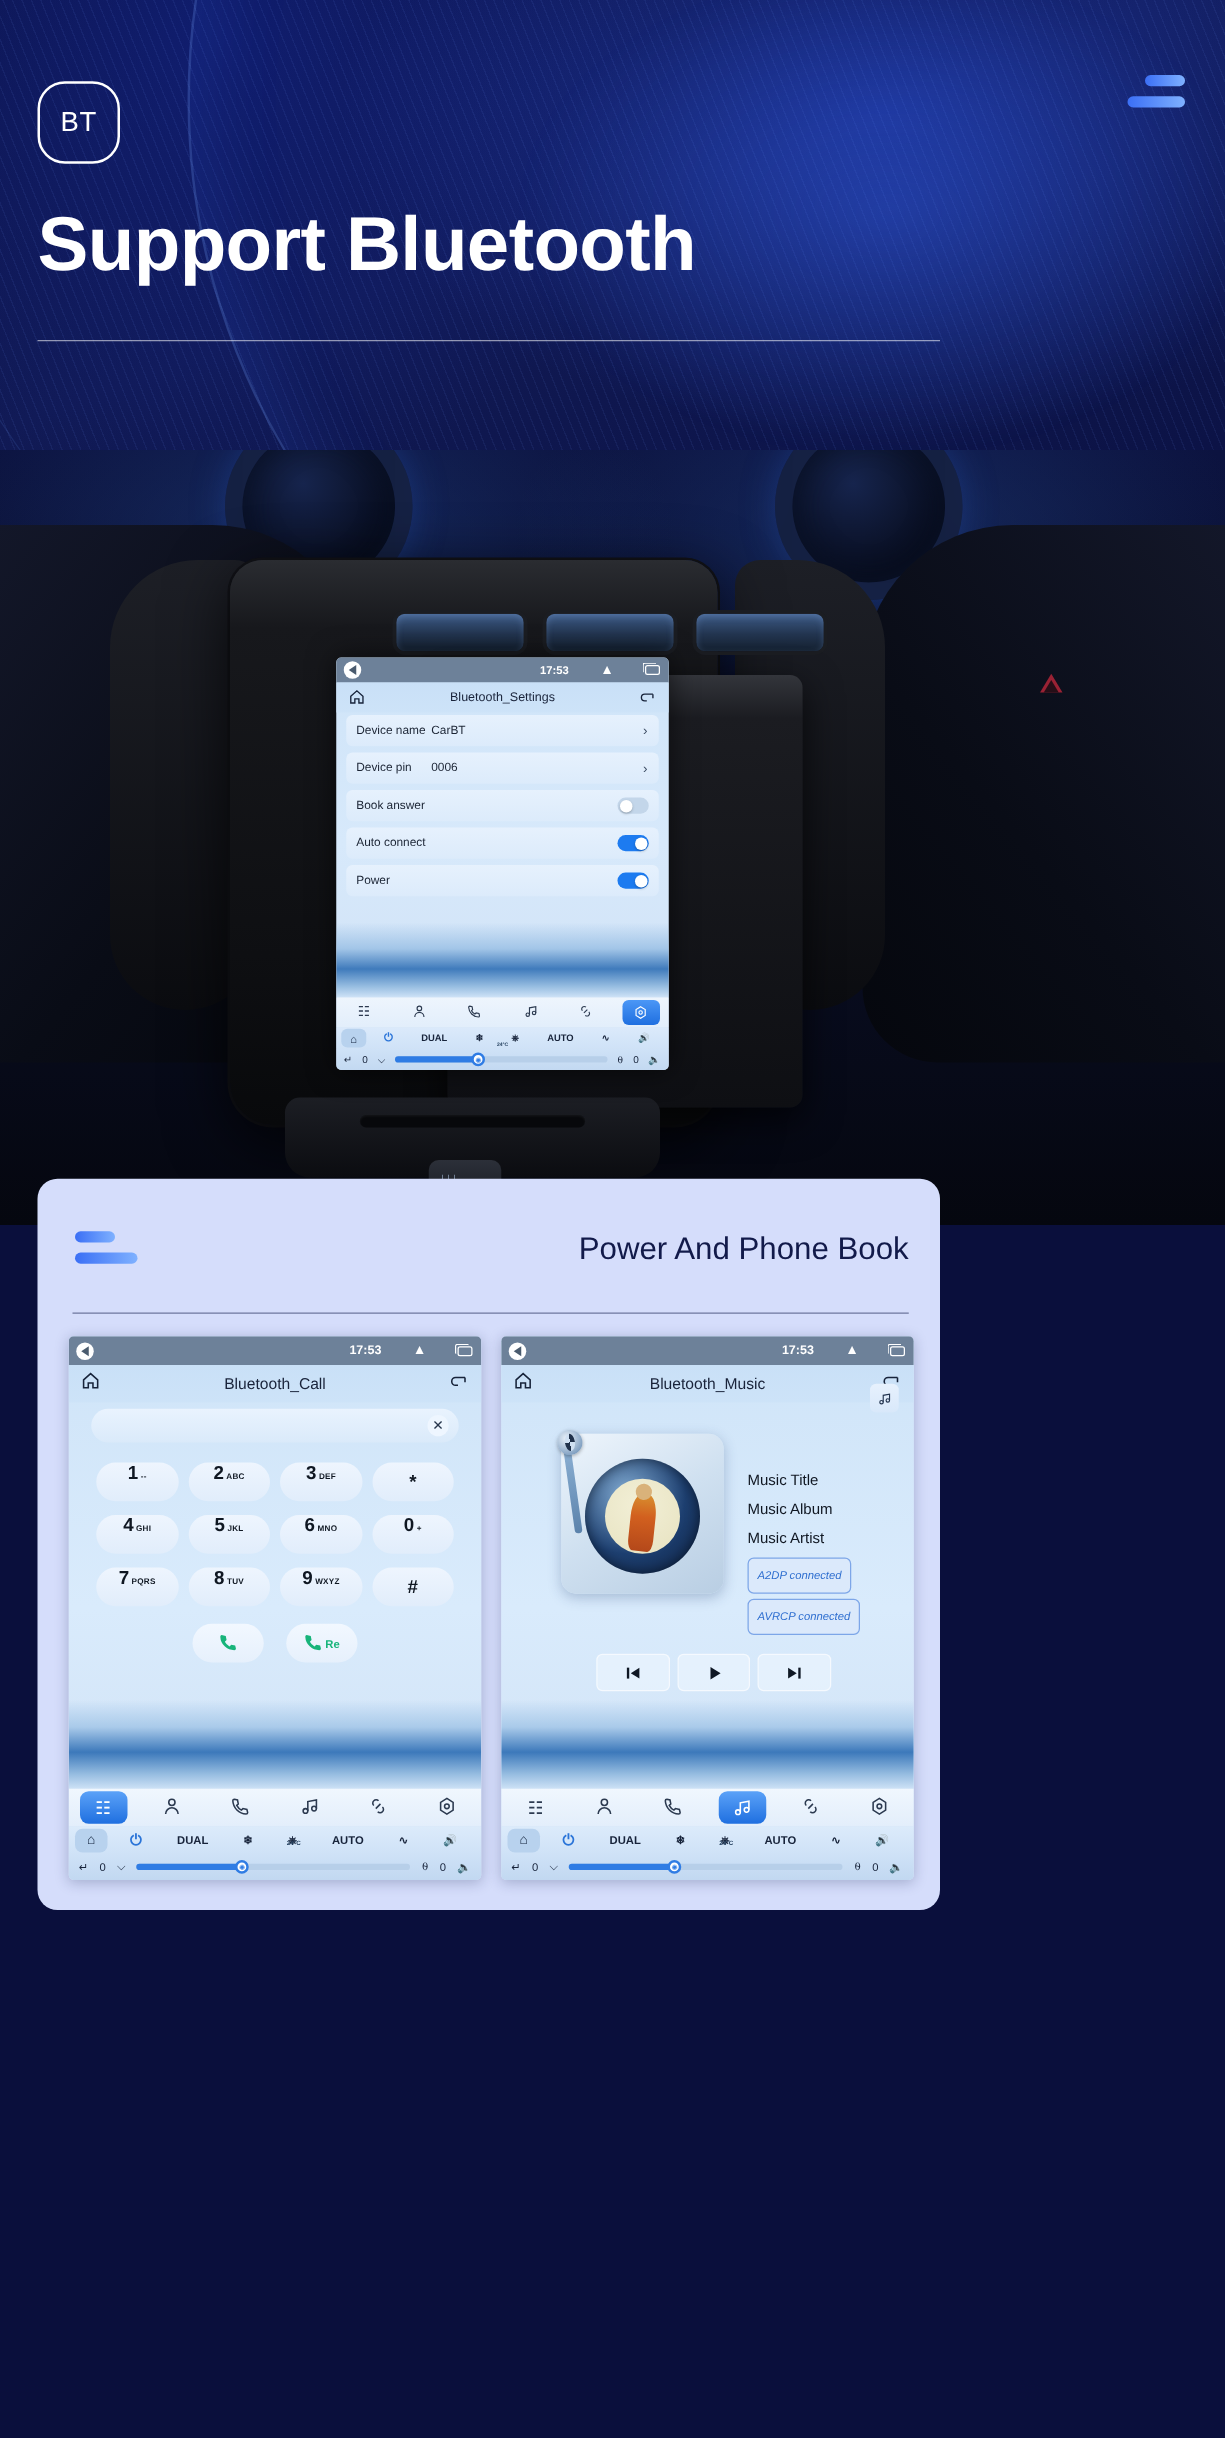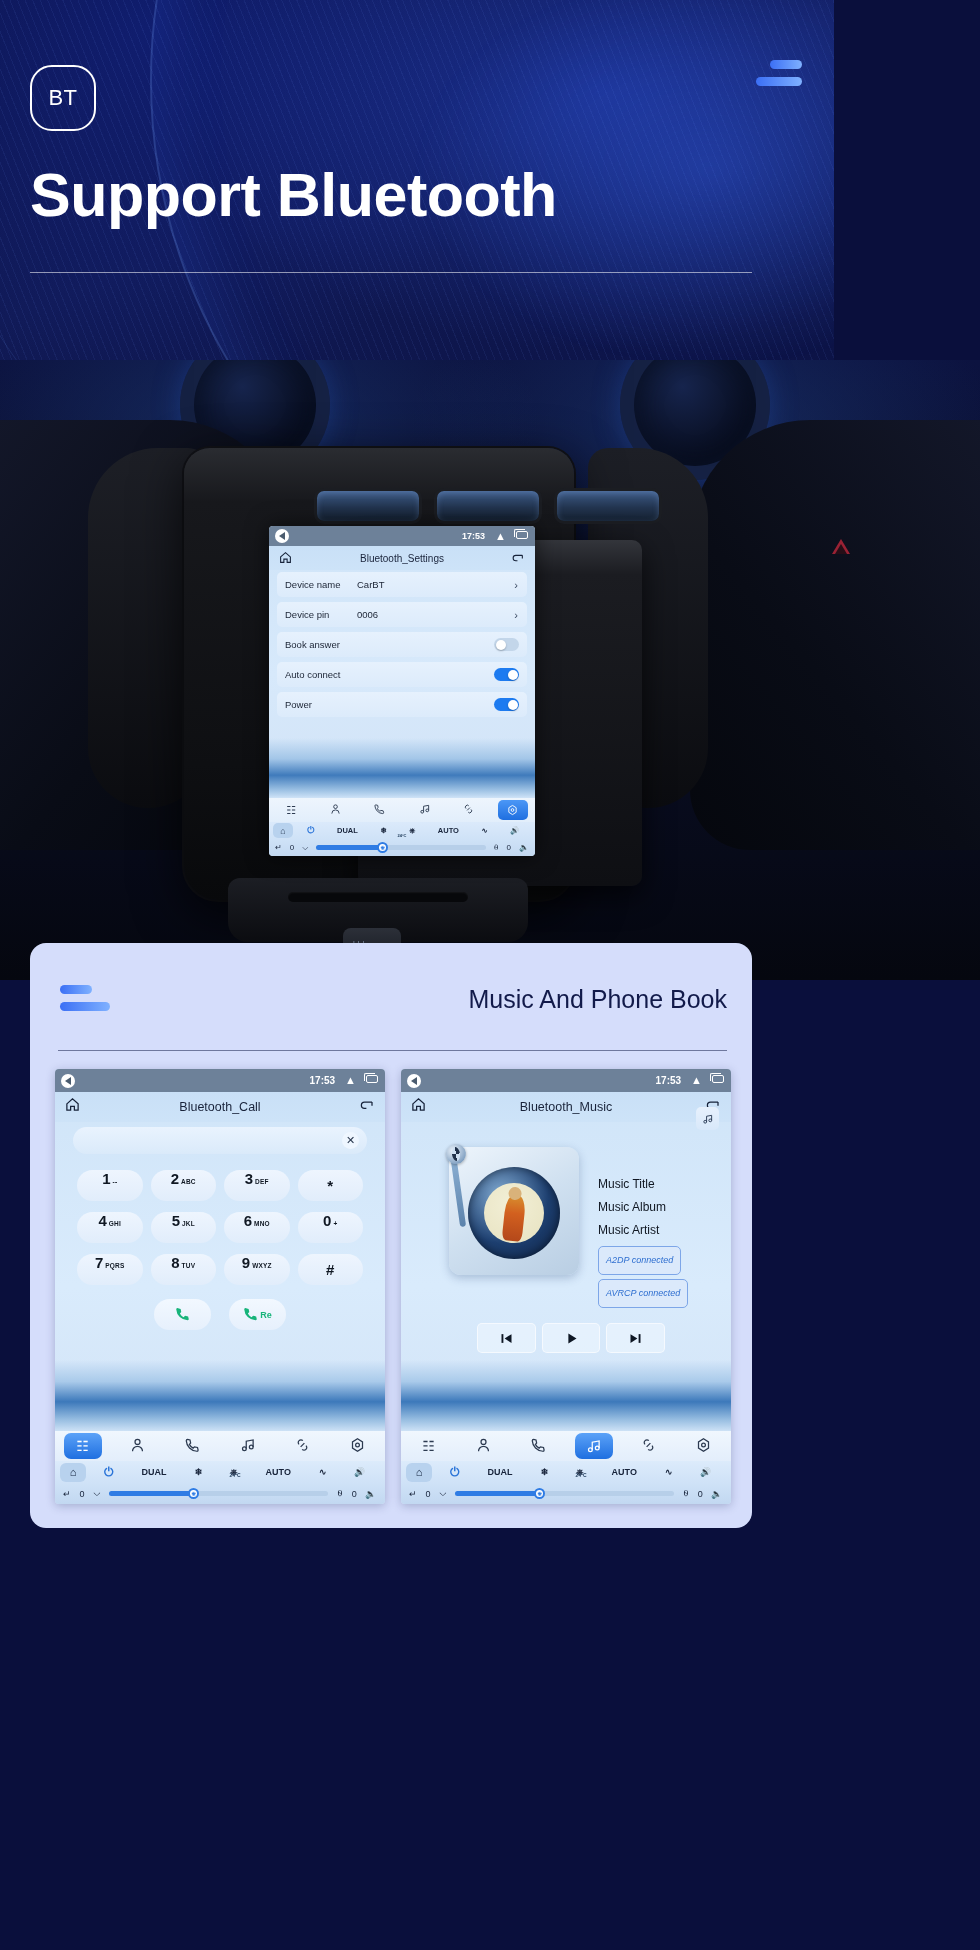--- a/index.html
+++ b/index.html
@@ -6,21 +6,21 @@
   html, body {
     width: 980px; height: 1950px;
     font-family: "Liberation Sans", sans-serif;
     background: #0a0f3c;
     overflow: hidden;
   }
   .page { position: relative; width: 980px; height: 1950px; overflow: hidden; }
 
   
   .hero {
-    position: absolute; left: 0; top: 0; width: 834px; height: 500px;
+    position: absolute; left: 0; top: 0; width: 980px; height: 500px;
     background:
       radial-gradient(ellipse 700px 420px at 72% 18%, rgba(40,80,230,0.40), rgba(0,0,0,0) 62%),
       radial-gradient(ellipse 520px 520px at 18% 6%, rgba(18,36,140,0.55), rgba(0,0,0,0) 70%),
       linear-gradient(160deg, #0d1448 0%, #111a55 40%, #0a1040 100%);
     overflow: hidden;
   }
   .hero-stripes {
     position: absolute; inset: 0;
     background: repeating-linear-gradient(68deg,
       rgba(110,150,255,0.09) 0px, rgba(110,150,255,0.09) 1px,
@@ -176,42 +176,42 @@
     padding: 0 6px; color: #fff; font-size: 9px; position: relative;
   }
   .sb-back {
     width: 14px; height: 14px; border-radius: 50%; background: #fff;
     display: flex; align-items: center; justify-content: center;
   }
   .sb-back::after {
     content: ""; border-top: 4px solid transparent; border-bottom: 4px solid transparent;
     border-right: 6px solid #4a5b6e; margin-right: 1px;
   }
-  .sb-right { position: absolute; right: 7px; display: flex; align-items: flex-start; gap: 10px; }
+  .sb-right { position: absolute; right: 7px; display: flex; align-items: center; gap: 25px; }
   .sb-time { font-size: 9px; font-weight: bold; }
   .sb-chev { font-size: 11px; line-height: 1; font-weight: bold; }
   .sb-rect { width: 12px; height: 8px; border: 1.4px solid #fff; border-radius: 2px; position: relative; }
   .sb-rect::before { content:""; position:absolute; left:-3px; top:-3px; width:10px; height:7px; border:1.4px solid #fff; border-right:none; border-bottom:none; border-radius:2px 0 0 0;}
 
   .hu-title {
     height: 24px; display: flex; align-items: center; justify-content: center;
     position: relative; color: #19233a; font-size: 10px;
     background: linear-gradient(180deg, #c9e0f7, #cde3f8);
   }
   .hu-home { position: absolute; left: 10px; top: 5px; }
   .hu-back { position: absolute; right: 10px; top: 5px; }
 
   .settings-list { padding: 2px 8px 0 8px; }
   .set-row {
     height: 25px; margin-bottom: 5px; border-radius: 5px;
     background: linear-gradient(180deg, #e6f1fd, #dcebfb);
     display: flex; align-items: center; padding: 0 8px;
     color: #1b2434; font-size: 9.5px; position: relative;
   }
-  .set-label { width: 72px; }
+  .set-label { width: 60px; }
   .set-value { color: #1b2434; }
   .chev-r { position: absolute; right: 9px; color: #3c4c63; font-size: 11px; }
   .toggle {
     position: absolute; right: 8px; width: 25px; height: 13px; border-radius: 7px;
     background: #c3d6ea;
   }
   .toggle.on { background: #1d7bf0; }
   .toggle i {
     position: absolute; top: 1.5px; left: 1.5px; width: 10px; height: 10px;
     border-radius: 50%; background: #fff; box-shadow: 0 1px 2px rgba(0,0,0,.25);
@@ -599,21 +599,21 @@
       <span>0</span>
       <span>🔈</span>
     </div>
   </div>
 
   <div class="bottom-card">
     <div class="card-menu">
       <i class="short"></i>
       <i class="long"></i>
     </div>
-    <div class="card-title">Music And Phone Book</div>
+    <div class="card-title">Power And Phone Book</div>
     <div class="card-rule"></div>
   </div>
 
   <div class="dev left-dev">
     <div class="statusbar">
       <div class="sb-back"></div>
       <div class="sb-right">
         <span class="sb-time">17:53</span>
         <span class="sb-chev">▲</span>
         <span class="sb-rect"></span>

